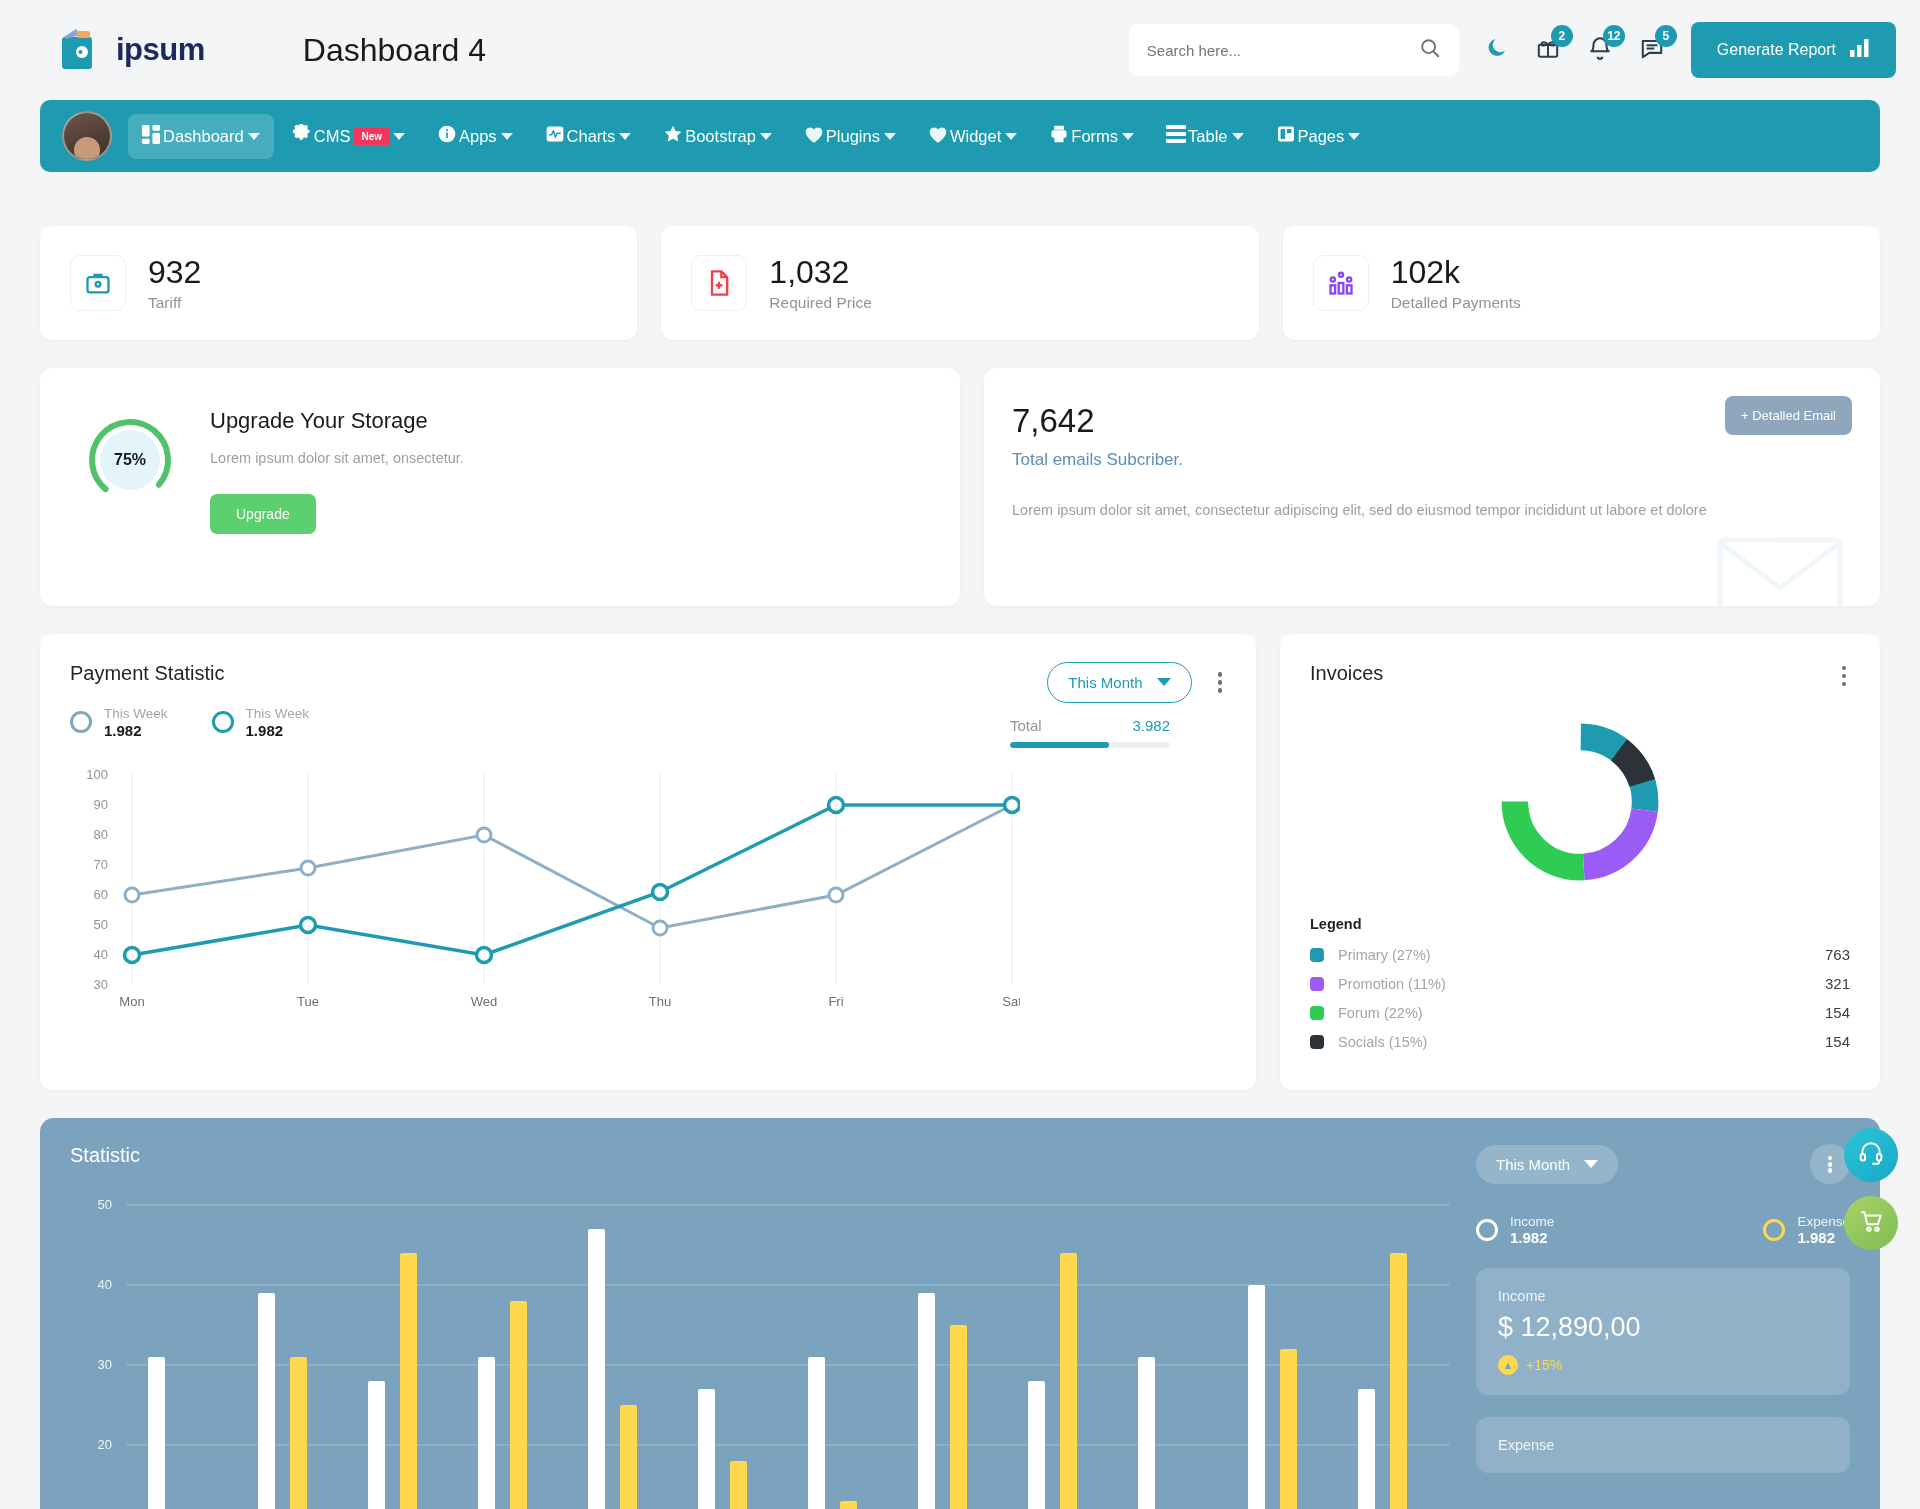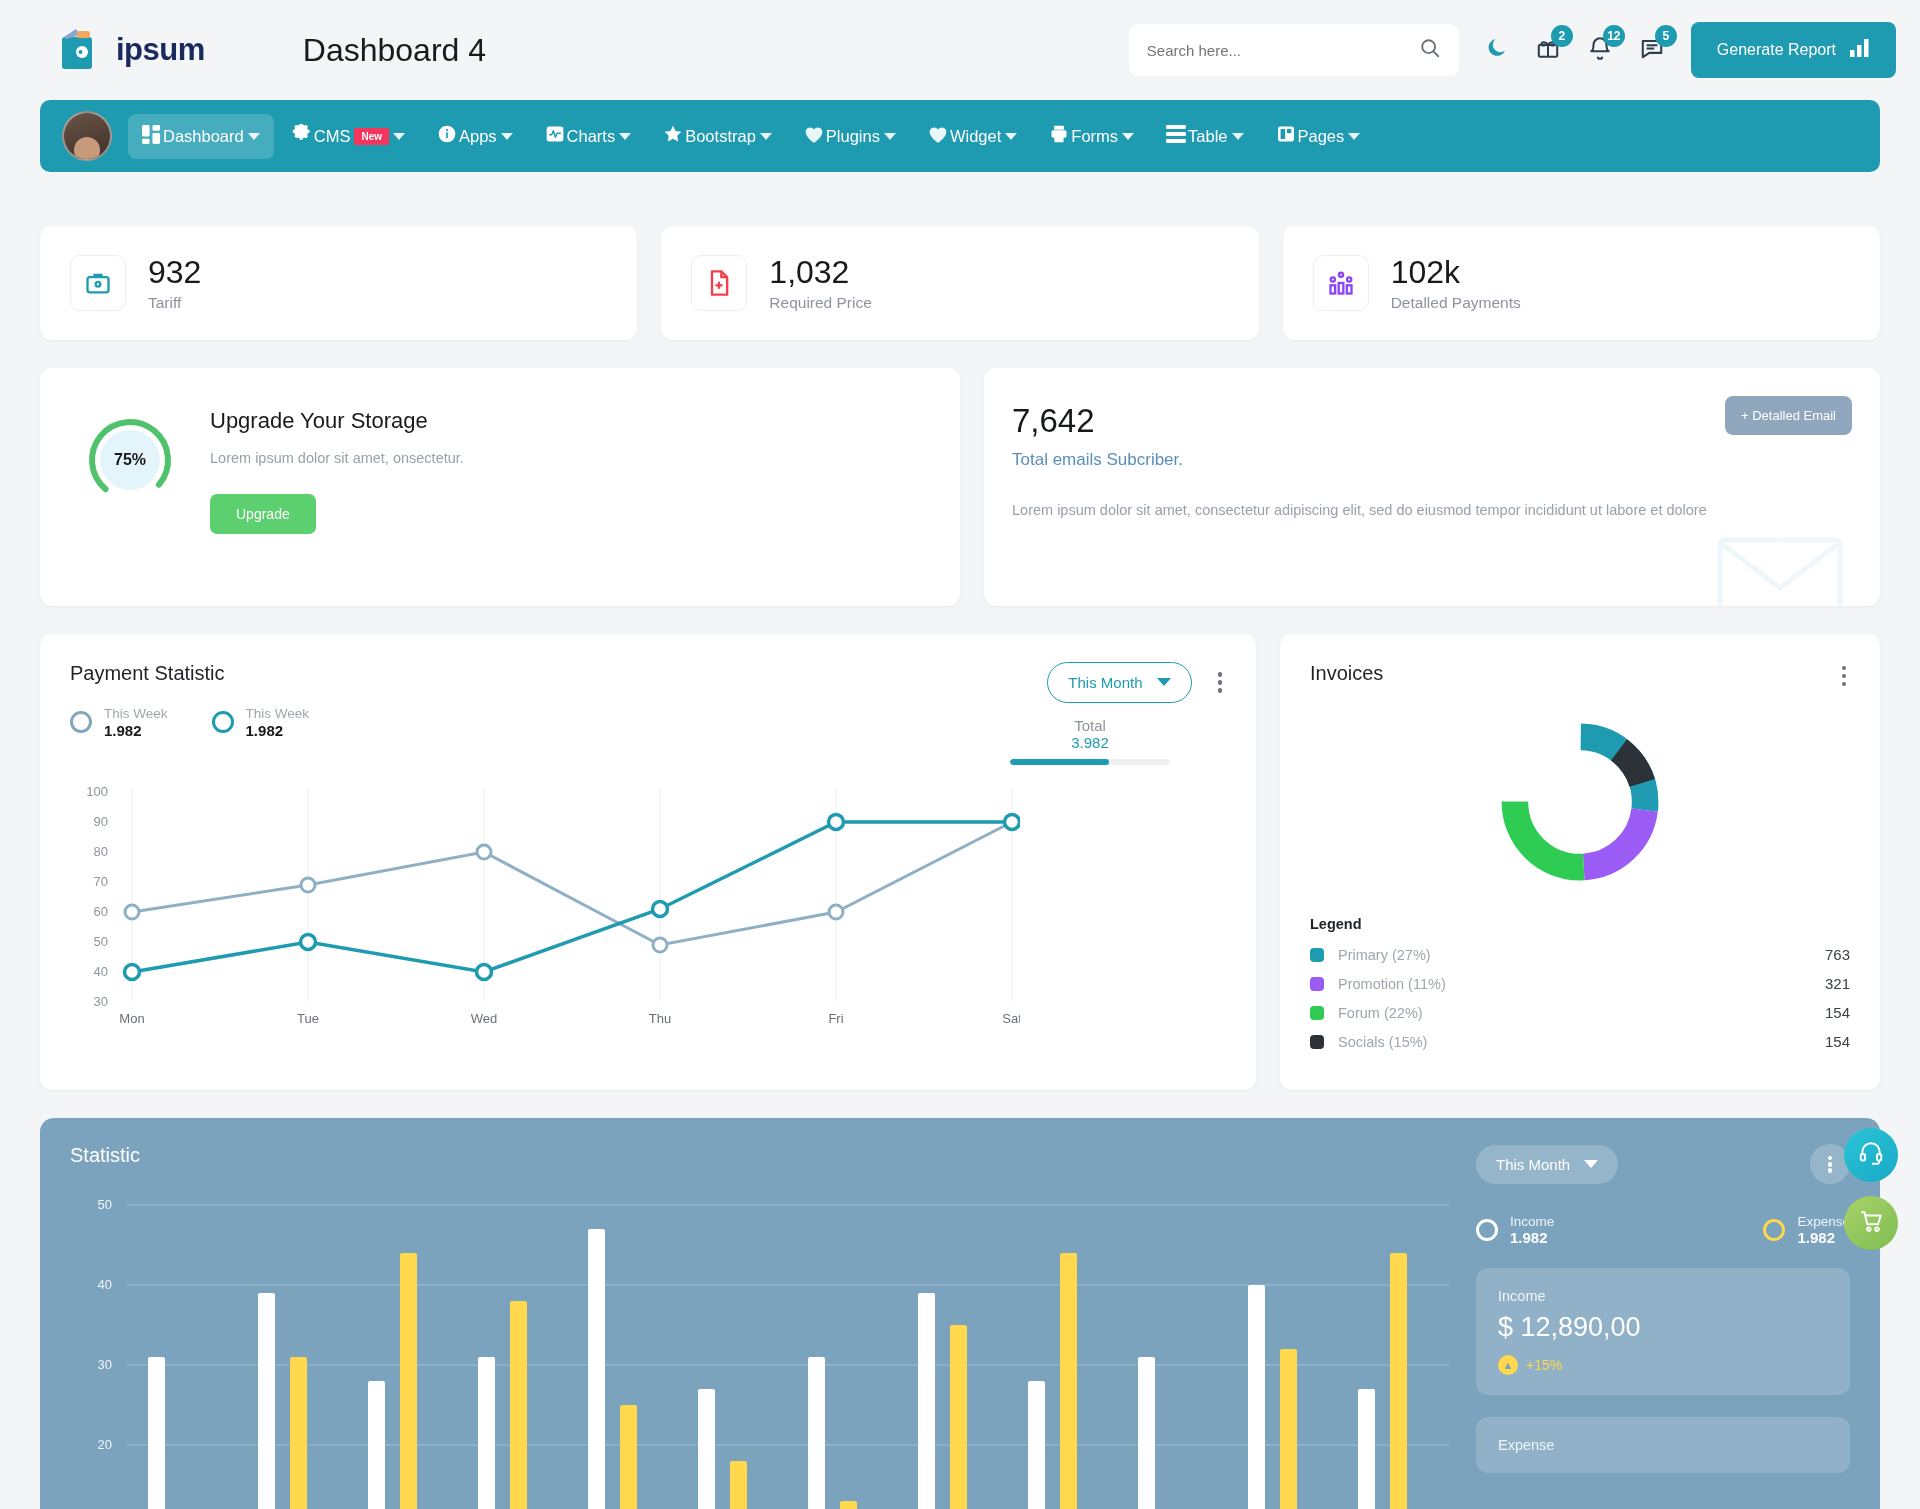--- a/index.html
+++ b/index.html
@@ -123,22 +123,22 @@
   .lc-val { font-size: 15px; font-weight: 700; color: #17191c; }
   .month-pill {
     border: 1.5px solid #1e9bb0; color: #1e9bb0; background: #fff; border-radius: 22px;
     padding: 11px 20px; font-size: 15px; display: flex; align-items: center; gap: 14px;
     cursor: pointer; font-family: "Liberation Sans", sans-serif;
   }
   .caret-t { width:0;height:0;border-left:7px solid transparent;border-right:7px solid transparent;
              border-top:8px solid #1e9bb0; }
   .kebab { display:flex; flex-direction:column; gap:3.5px; cursor:pointer; padding: 4px; }
   .kebab span { width:4.5px;height:4.5px;border-radius:50%;background:#6b7077; }
-  .total-row { display:flex; justify-content:space-between; align-items:center;
-               font-size:15px; width: 160px; flex-direction: column; }
+  .total-row { display:flex; justify-content:space-between; align-items:flex-end;
+               font-size:15px; width: 160px; }
   .total-bar { width:160px;height:6px;background:#eef0f2;border-radius:3px;margin-top:8px;overflow:hidden; }
   .total-bar > i { display:block;height:100%;background:#1e9bb0;border-radius:3px; }
 
   
   .donut-wrap { display:flex; justify-content:center; margin-top: 26px; }
   .legend-title { font-size:14.5px; font-weight:700; color:#1f2226; margin: 28px 0 14px; }
   .legend-row { display:flex; align-items:center; margin-bottom: 12px; font-size:14.5px; }
   .legend-dot { width:14px;height:14px;border-radius:4px;margin-right:14px;flex-shrink:0; }
   .legend-name { color:#a0a6ad; }
   .legend-val { margin-left:auto; color:#3c4147; font-size:15px; }

